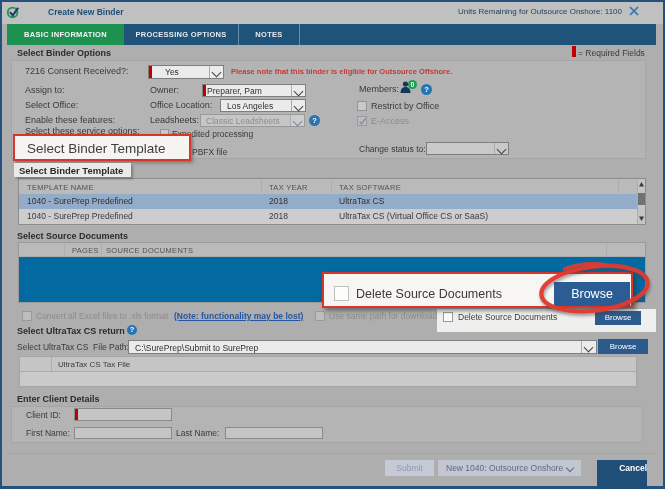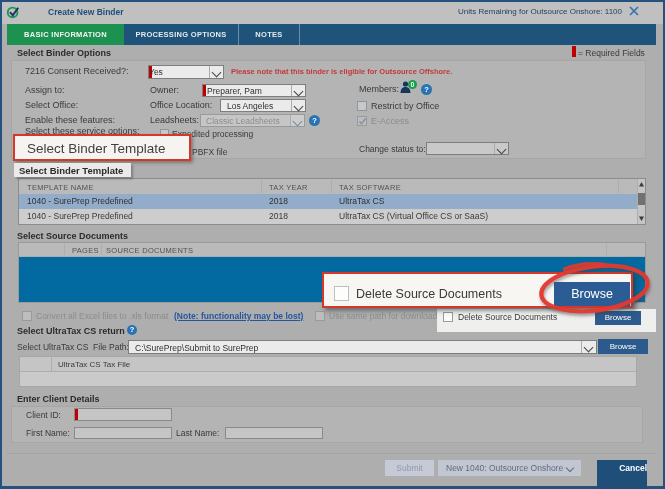--- a/index.html
+++ b/index.html
@@ -50,21 +50,21 @@
 
 <div class="abs" style="left:572px;top:46px;width:3.5px;height:11px;background:#C00000"></div>
 <div class="lbl8" style="left:578px;top:48px;">= Required Fields</div>
 
 <div class="seclbl" style="left:17px;top:48px;">Select Binder Options</div>
 <div class="grpbox" style="left:11px;top:60px;width:635px;height:99px;"></div>
 
 <div class="lbl" style="left:25px;top:66px;">7216 Consent Received?:</div>
 <div class="combo" style="left:148px;top:65px;width:76px;height:14px;">
   <div class="reqbar"></div>
-    <div class="val" style="left:0;">Yes</div>
+    <div class="val" style="left:16px;">Yes</div>
     <div class="chev"></div>
 </div>
 <div class="lbl8" style="left:231px;top:67px;color:#C13A38;font-size:7.5px;font-weight:700;">Please note that this binder is eligible for Outsource Offshore.</div>
 
 <div class="lbl" style="left:25px;top:85px;">Assign to:</div>
 <div class="lbl" style="left:150px;top:85px;">Owner:</div>
 <div class="combo" style="left:202px;top:84px;width:104px;height:13px;">
   <div class="reqbar"></div>
     <div class="val" style="left:4px;">Preparer, Pam</div>
     <div class="chev"></div>

